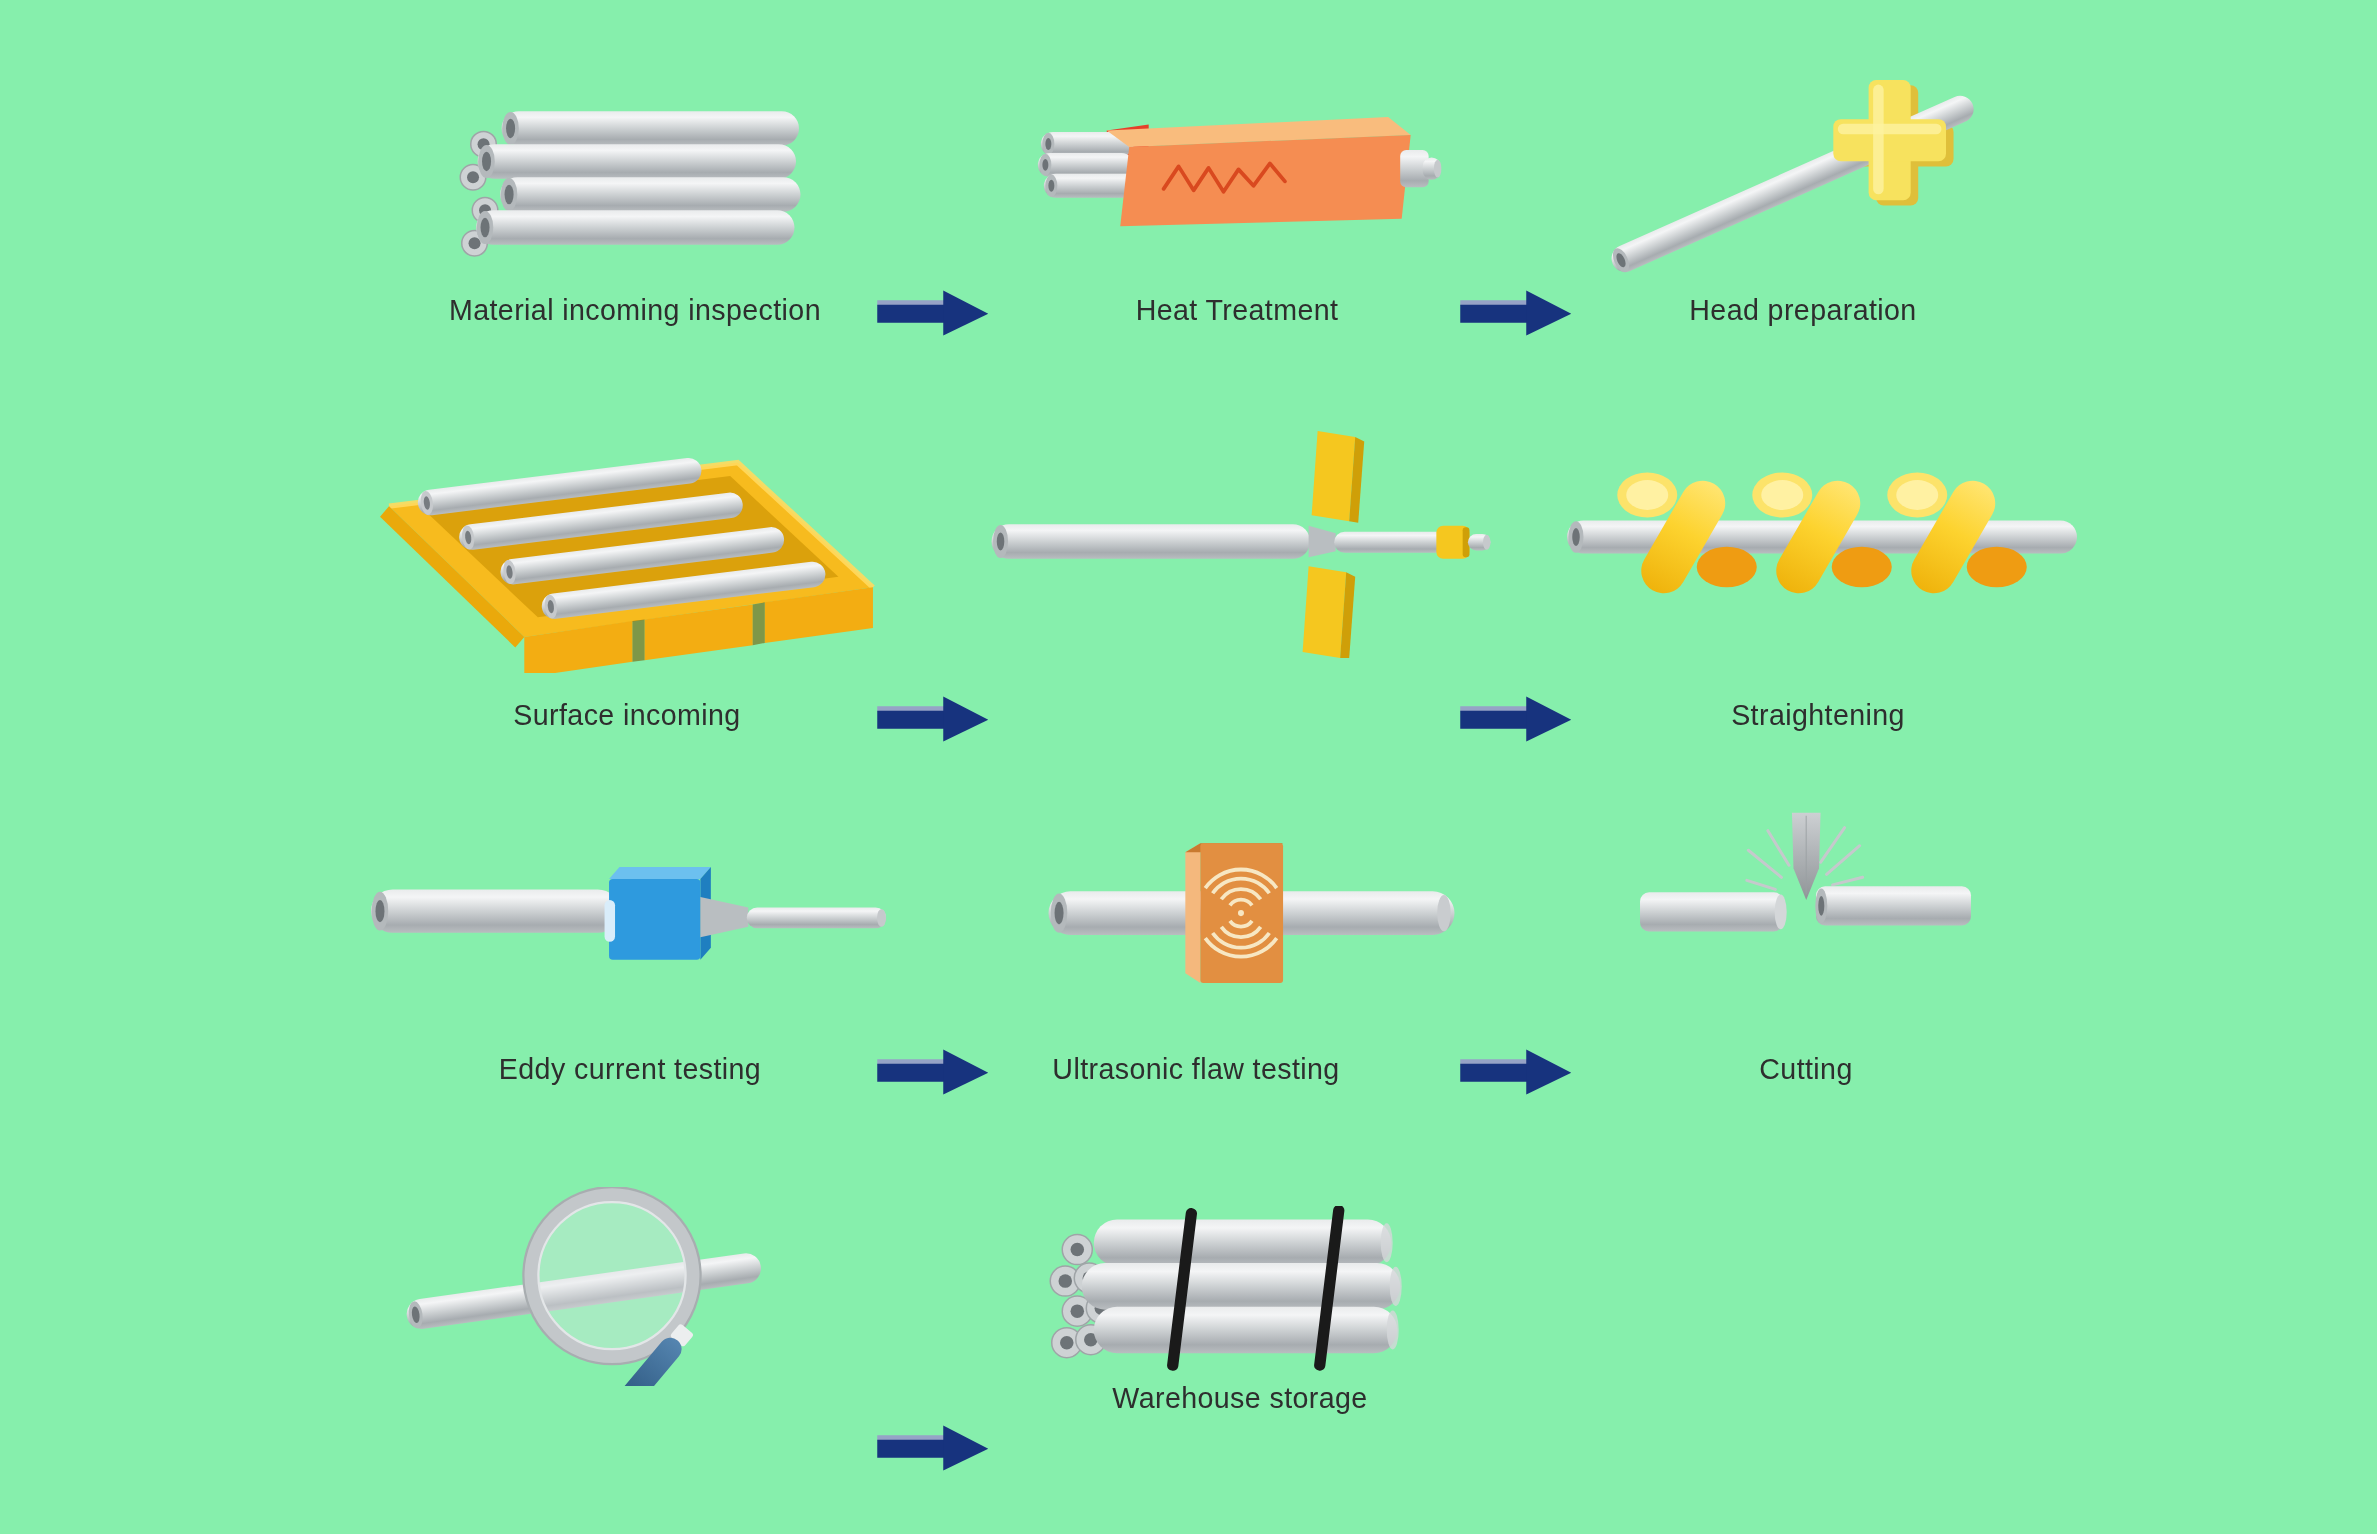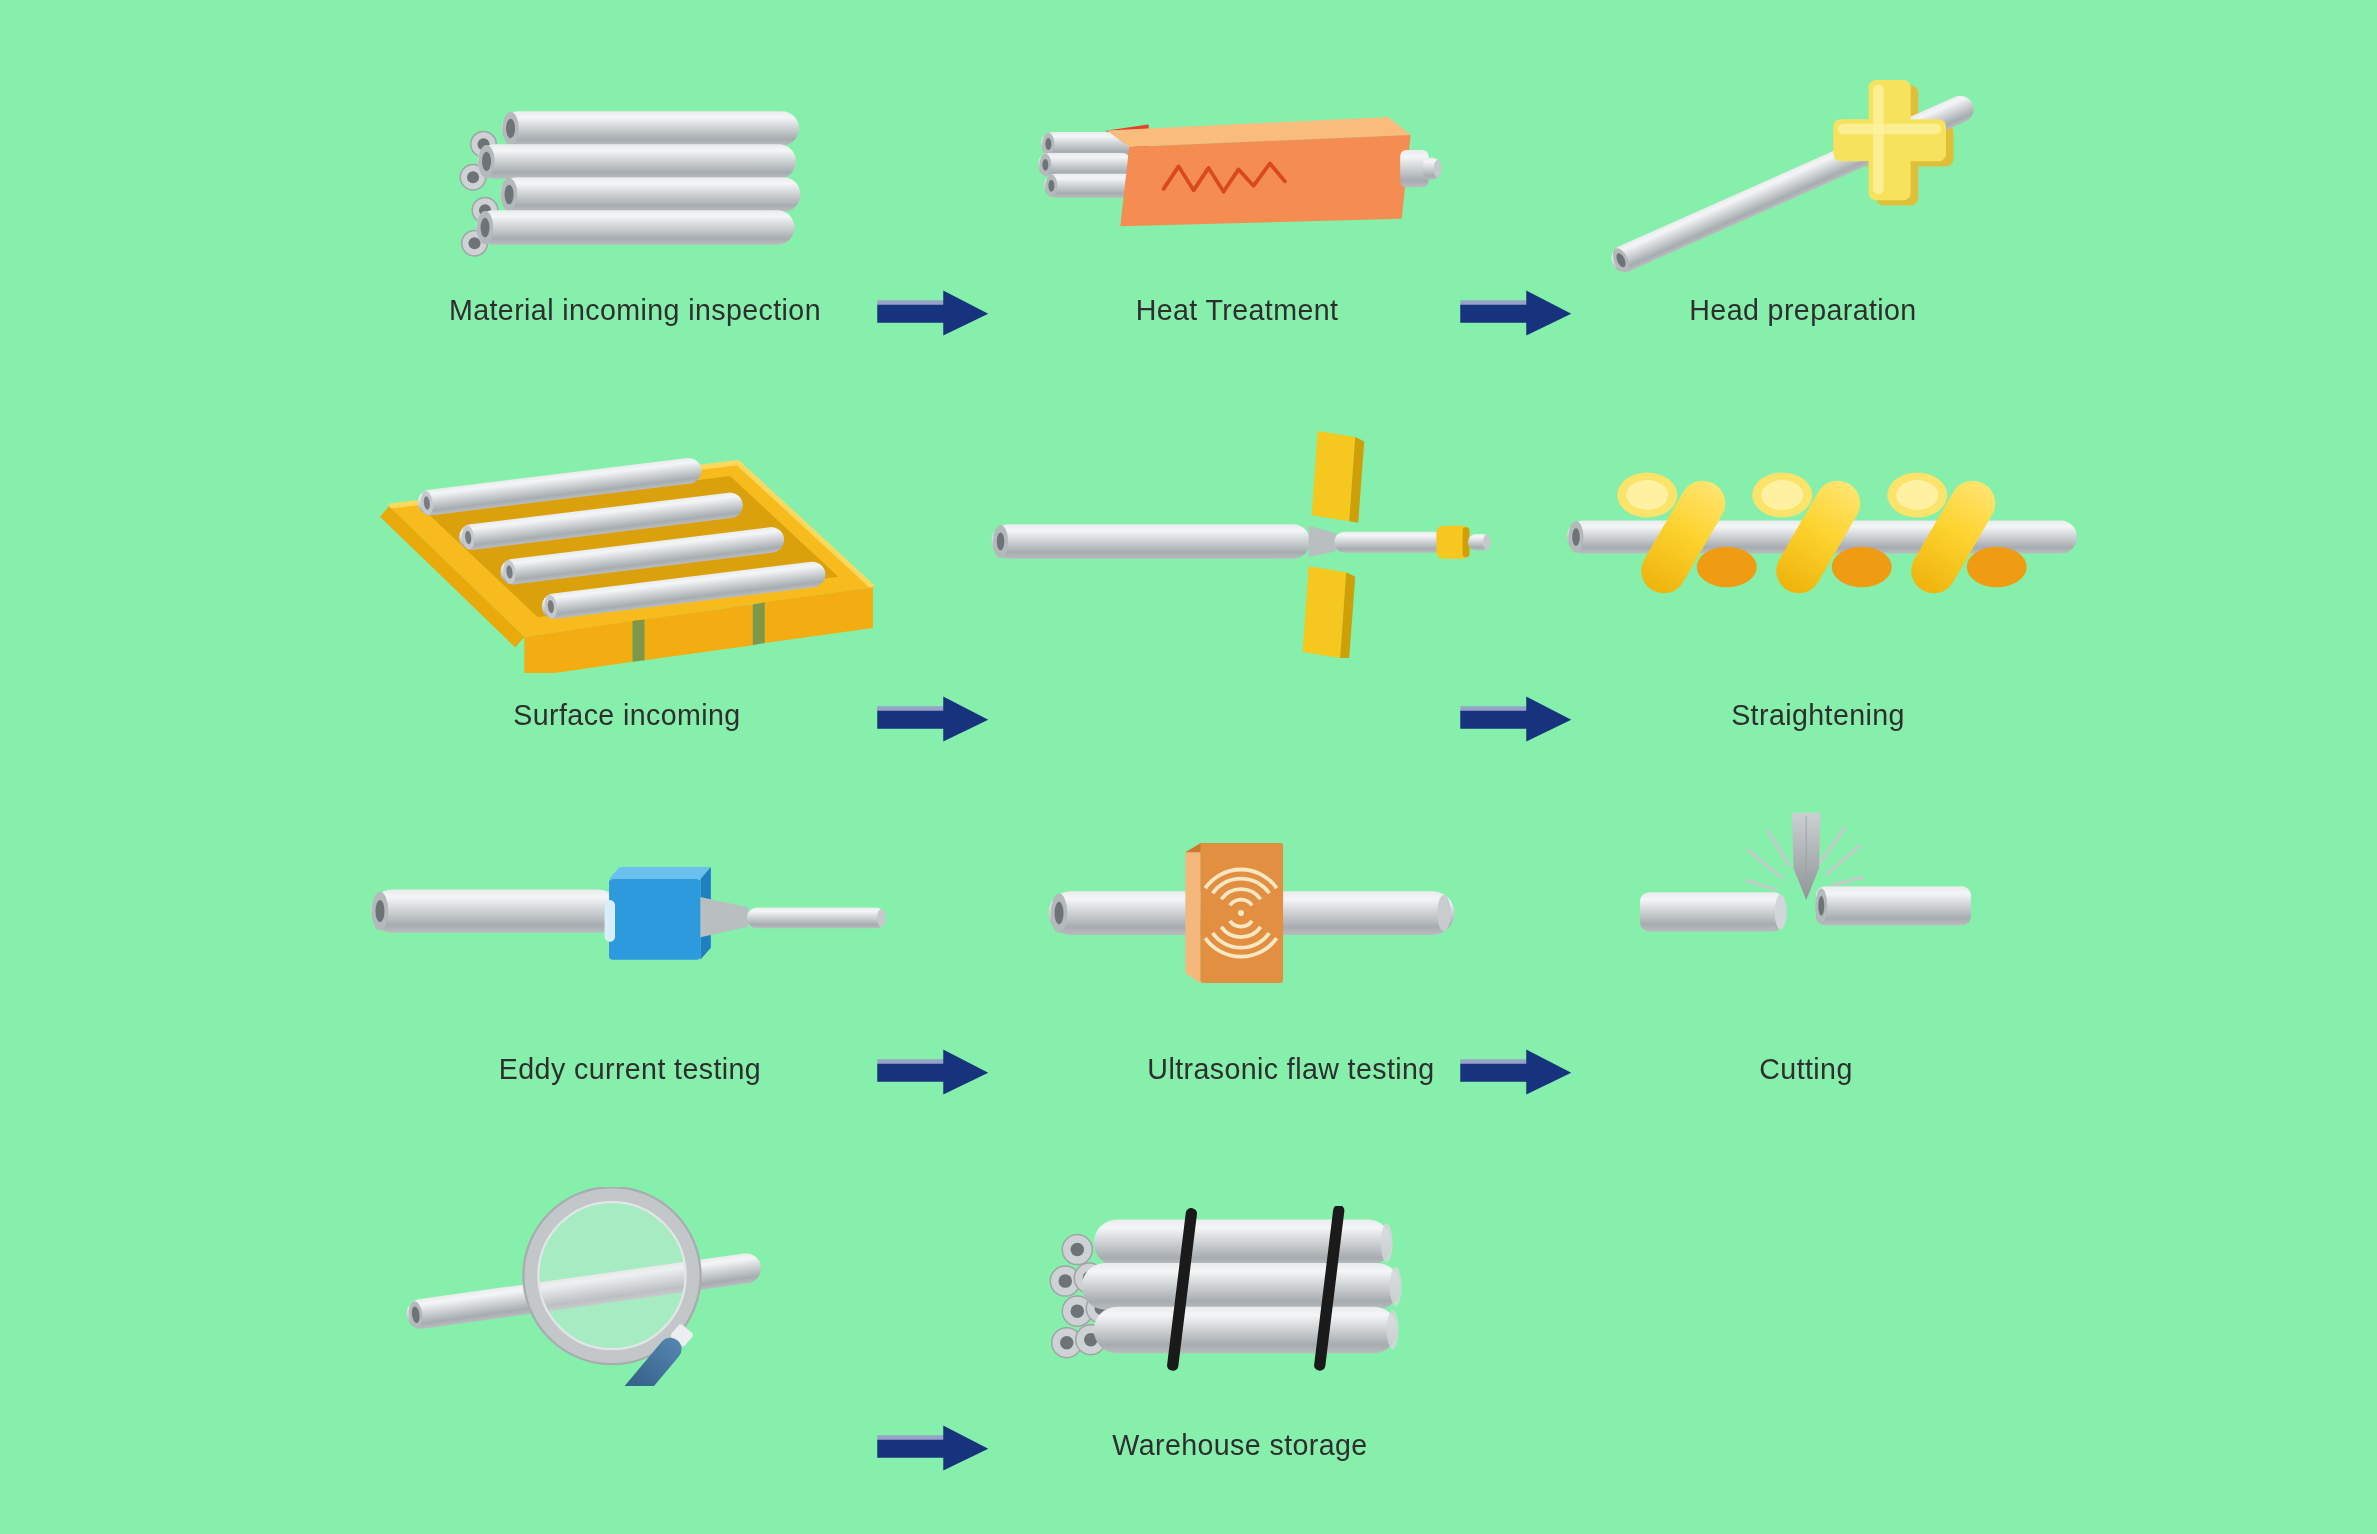--- a/index.html
+++ b/index.html
@@ -226,21 +226,21 @@
       <path d="M239.8,106.6 A32,32 0 0 1 292.2,106.6"></path>
       <path d="M228.3,98.6 A46,46 0 0 1 303.7,98.6"></path>
       <path d="M218.5,91.7 A58,58 0 0 1 313.5,91.7"></path>
       <path d="M251.3,135.3 A18,18 0 0 0 280.7,135.3"></path>
       <path d="M239.8,143.4 A32,32 0 0 0 292.2,143.4"></path>
       <path d="M228.3,151.4 A46,46 0 0 0 303.7,151.4"></path>
       <path d="M218.5,158.3 A58,58 0 0 0 313.5,158.3"></path>
     </g>
     <circle cx="266" cy="125" r="4" fill="#f7e7c3"></circle>
   </svg>
-  <div class="label" style="left:1028px;top:1052px">Ultrasonic flaw testing</div>
+  <div class="label" style="left:933px;top:1052px">Ultrasonic flaw testing</div>
 
   <svg class="arrow" style="left:1460px;top:1048px" width="113" height="48" viewBox="0 0 150 64">
     <rect x="0" y="15" width="90" height="7" fill="#96a3c6"></rect>
     <rect x="0" y="21" width="90" height="24" fill="#17337e"></rect>
     <polygon points="88,2 148,33 88,62" fill="#17337e"></polygon>
   </svg>
 
   <svg class="icon" style="left:1634px;top:808px" width="346" height="177" viewBox="0 0 460 235">
     <g stroke="#c5c9cc" stroke-width="4" stroke-linecap="round">
       <line x1="196" y1="92" x2="152" y2="56"></line>
@@ -300,16 +300,16 @@
     </g>
     <rect x="66" y="18" width="396" height="62" rx="31" fill="url(#gTube)"></rect>
     <rect x="50" y="76" width="424" height="62" rx="31" fill="url(#gTube)"></rect>
     <rect x="66" y="134" width="404" height="62" rx="31" fill="url(#gTube)"></rect>
     <ellipse cx="456" cy="49" rx="8" ry="26" fill="#d4d7d9" opacity=".8"></ellipse>
     <ellipse cx="468" cy="107" rx="8" ry="26" fill="#d4d7d9" opacity=".8"></ellipse>
     <ellipse cx="464" cy="165" rx="8" ry="26" fill="#d4d7d9" opacity=".8"></ellipse>
     <rect x="176" y="2" width="15" height="218" rx="7" transform="rotate(7 183 111)" fill="#1a1a1a"></rect>
     <rect x="372" y="-2" width="15" height="222" rx="7" transform="rotate(7 379 109)" fill="#1a1a1a"></rect>
   </svg>
-  <div class="label" style="left:977px;top:1428px">Warehouse storage</div>
+  <div class="label" style="left:977px;top:1381px">Warehouse storage</div>
 
 </div>
 
 
 </body></html>

